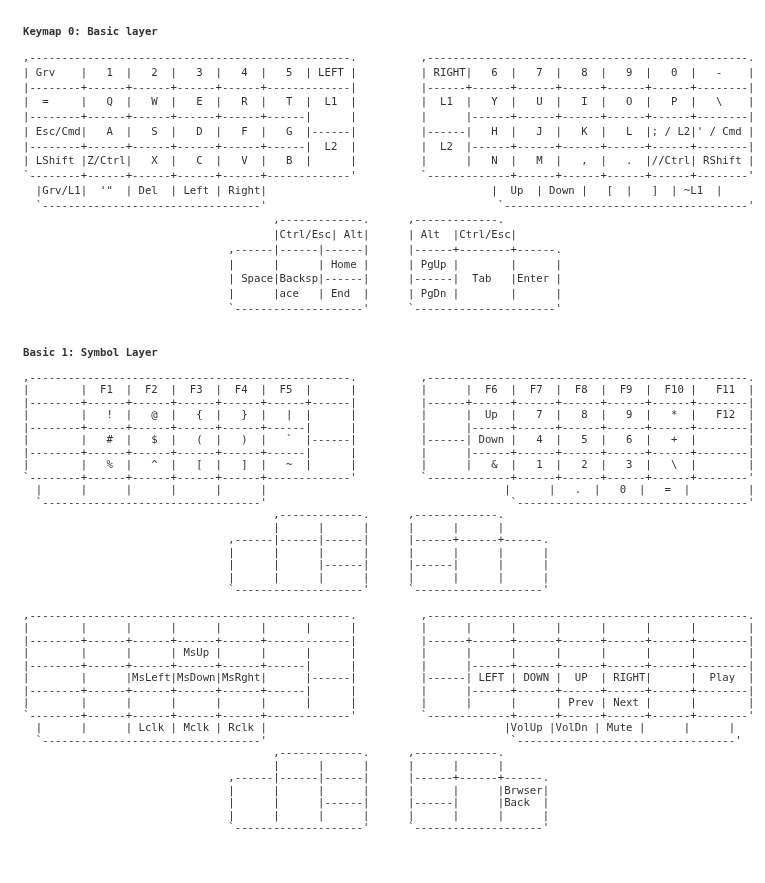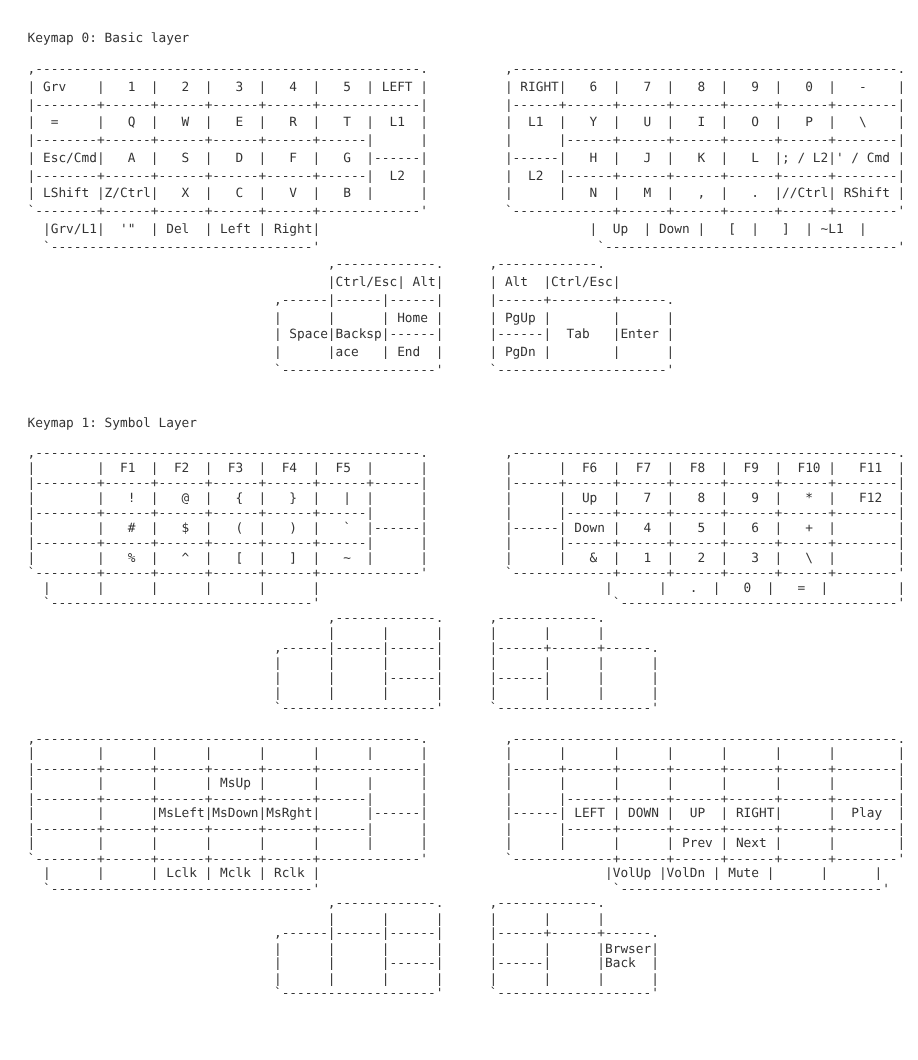--- a/index.html
+++ b/index.html
@@ -12,21 +12,21 @@
     padding: 25px 0 0 23px;
     overflow: hidden;
     font-family: "DejaVu Sans Mono", "Liberation Mono", monospace;
   }
   .section { display: block; }
   .kmtitle {
     font-size: 10.67px;
     line-height: 14px;
     white-space: pre;
     margin: 0 0 12px 0;
-    font-weight: normal;
+    font-weight: bold;
   }
   pre.art {
     margin: 0;
     font-size: 10.67px;
     white-space: pre;
     font-family: inherit;
     letter-spacing: 0;
   }
   #art0 { line-height: 14.75px; margin-bottom: 29px; }
   #art1 { line-height: 12.5px;  margin-bottom: 13px; }
@@ -53,21 +53,21 @@
                                        ,-------------.      ,-------------.
                                        |Ctrl/Esc| Alt|      | Alt  |Ctrl/Esc|
                                 ,------|------|------|      |------+--------+------.
                                 |      |      | Home |      | PgUp |        |      |
                                 | Space|Backsp|------|      |------|  Tab   |Enter |
                                 |      |ace   | End  |      | PgDn |        |      |
                                 `--------------------'      `----------------------'</pre>
   </div>
 
   <div class="section">
-    <div class="kmtitle">Keymap 1: Symbol Layer</div>
+    <div class="kmtitle">Basic 1: Symbol Layer</div>
     <pre class="art" id="art1">,--------------------------------------------------.          ,--------------------------------------------------.
 |        |  F1  |  F2  |  F3  |  F4  |  F5  |      |          |      |  F6  |  F7  |  F8  |  F9  |  F10 |   F11  |
 |--------+------+------+------+------+------+------|          |------+------+------+------+------+------+--------|
 |        |   !  |   @  |   {  |   }  |   |  |      |          |      |  Up  |   7  |   8  |   9  |   *  |   F12  |
 |--------+------+------+------+------+------|      |          |      |------+------+------+------+------+--------|
 |        |   #  |   $  |   (  |   )  |   `  |------|          |------| Down |   4  |   5  |   6  |   +  |        |
 |--------+------+------+------+------+------|      |          |      |------+------+------+------+------+--------|
 |        |   %  |   ^  |   [  |   ]  |   ~  |      |          |      |   &amp;  |   1  |   2  |   3  |   \  |        |
 `--------+------+------+------+------+-------------'          `-------------+------+------+------+------+--------'
   |      |      |      |      |      |                                     |      |   .  |   0  |   =  |         |

